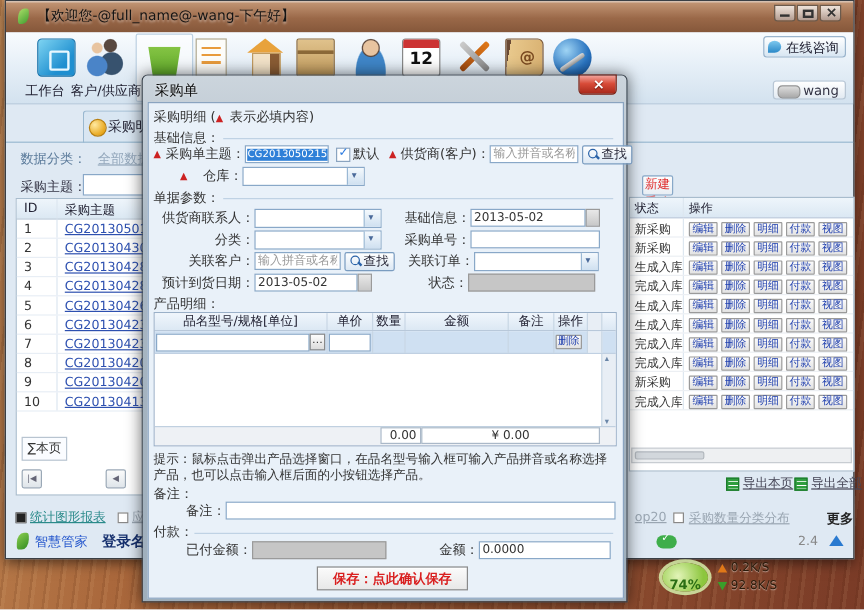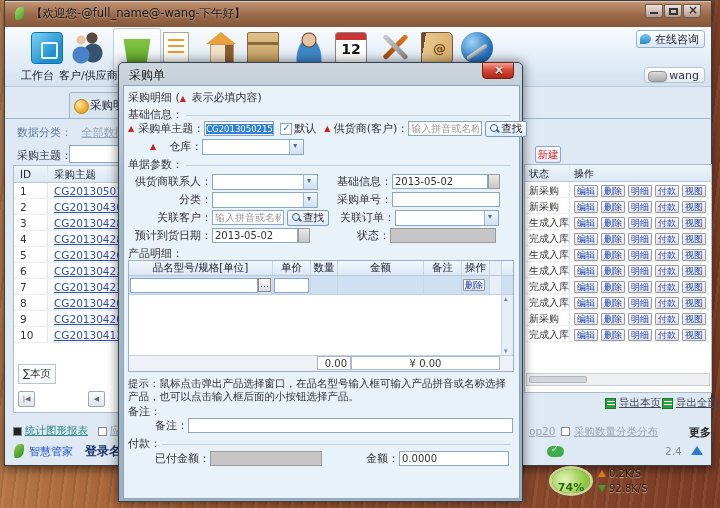--- a/index.html
+++ b/index.html
@@ -573,20 +573,21 @@
       <div class="msec" style="top:350px;">付款：</div>
       <div class="mhr" style="top:358px;left:38px;"></div>
       <div class="mrow" style="top:364px;">
         <span class="lb" style="width:82px;">已付金额：</span>
         <input class="inp dis" style="width: 112px;">
         <span style="flex:1;"></span>
         <span class="lb" style="width:52px;">金额：</span>
         <input class="inp" style="width: 110px; margin-right: 4px;" value="0.0000">
       </div>
 
+      <div class="savebtn">保存：点此确认保存</div>
     </div>
   </div>
 
   <div class="widget">
     <div class="wcircle">74%</div>
     <div class="speeds">
       <div class="row">
           <span class="tri-up"></span>
           <span>0.2K/S</span>
         </div>

